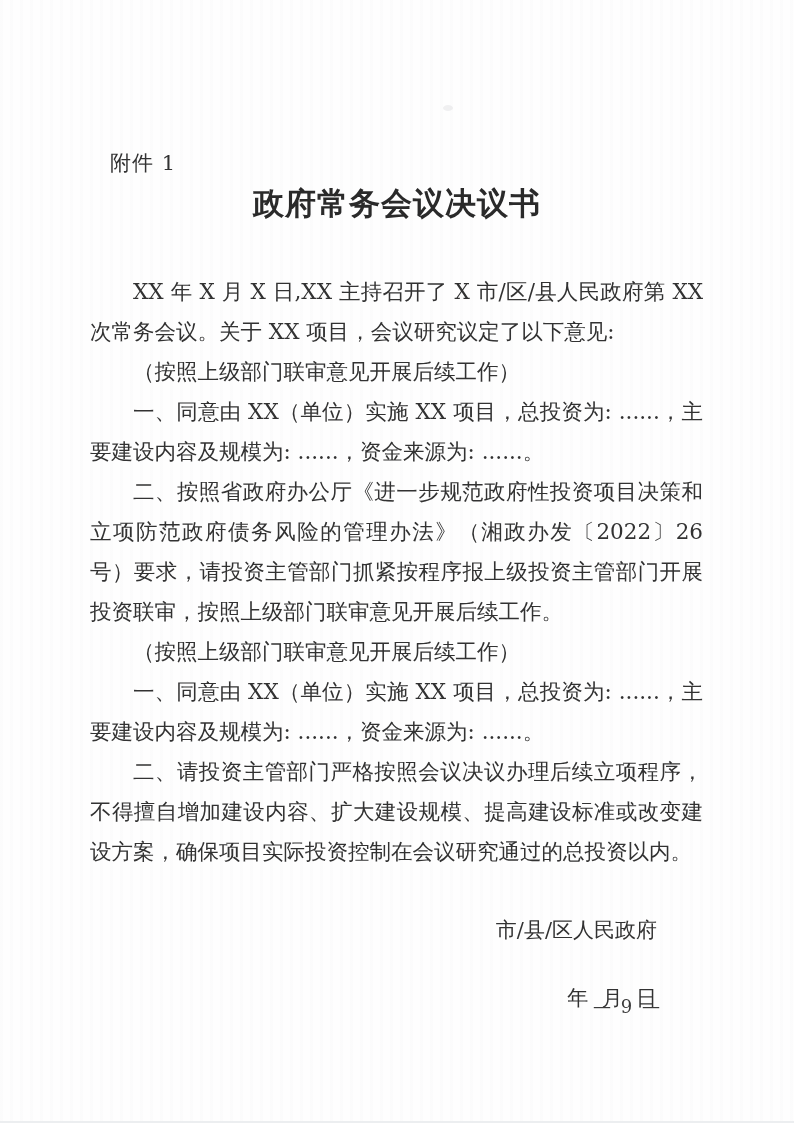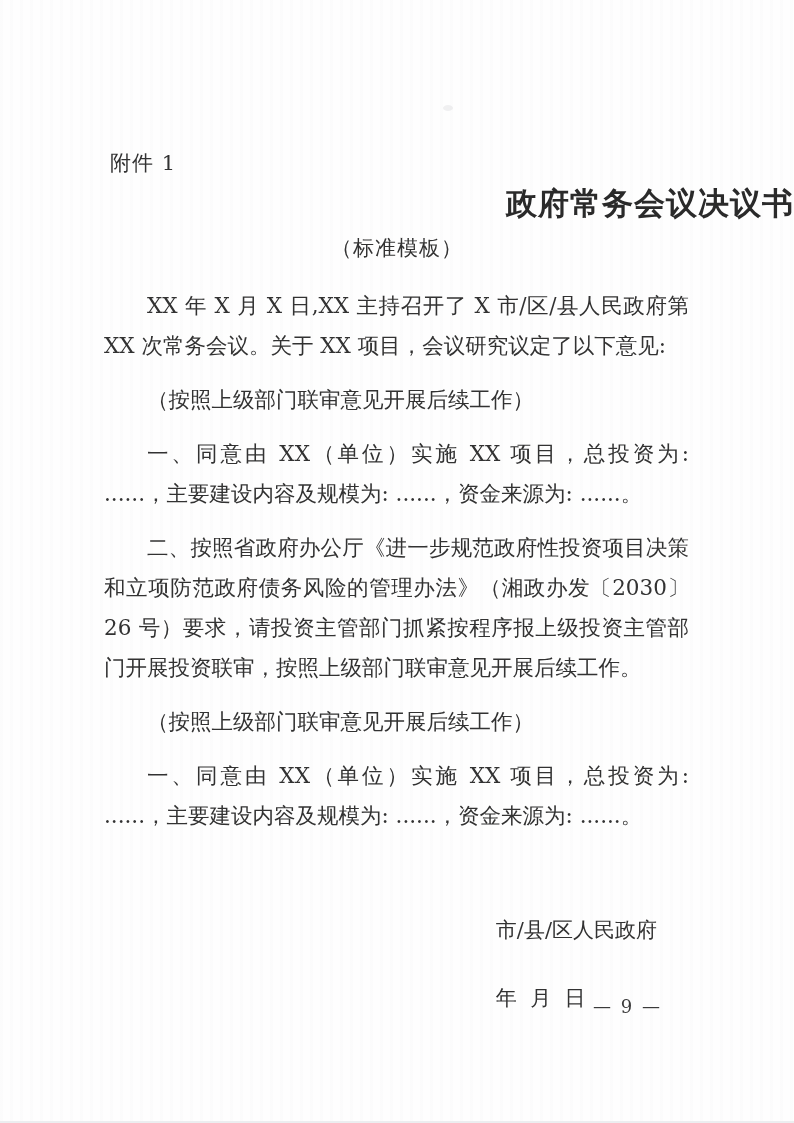--- a/index.html
+++ b/index.html
@@ -34,21 +34,21 @@
     top: 149px;
     font-size: 21px;
     letter-spacing: 1px;
     white-space: pre;
   }
   .doc-title {
     position: absolute;
     left: 0;
     top: 183px;
     width: 100%;
-    text-align: right;
+    text-align: center;
     font-size: 31px;
     font-weight: bold;
     letter-spacing: 1px;
     color: #2a2a2a;
   }
   .doc-subtitle {
     position: absolute;
     left: 0;
     top: 234px;
     width: 100%;
@@ -59,28 +59,28 @@
   .doc-body {
     position: absolute;
     left: 90px;
     top: 272px;
     width: 613px;
     font-size: 21.5px;
     line-height: 40px;
     text-align: justify;
   }
   .doc-body p {
-    margin: 14px;
+    margin: 0;
     text-indent: 2em;
   }
   .signature-block {
     position: absolute;
     top: 910px;
     right: 137px;
-    text-align: left;
+    text-align: right;
     font-size: 21px;
     line-height: 40px;
   }
   .signature-date {
     white-space: pre;
     margin-top: 28px;
   }
   .page-number {
     position: absolute;
     top: 996px;
@@ -104,29 +104,29 @@
 <body>
 
 <div class="page">
 
   <span class="scan-smudge"></span>
 
   <div class="attachment-label">附件 1</div>
 
   <div class="doc-title">政府常务会议决议书</div>
 
-  <div class="doc-subtitle">（标准模板）</div>
 
   <div class="doc-body">
     <p>XX 年 X 月 X 日,XX 主持召开了 X 市/区/县人民政府第 XX 次常务会议。关于 XX 项目，会议研究议定了以下意见:</p>
     <p>（按照上级部门联审意见开展后续工作）</p>
     <p>一、同意由 XX（单位）实施 XX 项目，总投资为: ......，主要建设内容及规模为: ......，资金来源为: ......。</p>
-    <p>二、按照省政府办公厅《进一步规范政府性投资项目决策和立项防范政府债务风险的管理办法》（湘政办发〔2030〕26 号）要求，请投资主管部门抓紧按程序报上级投资主管部门开展投资联审，按照上级部门联审意见开展后续工作。</p>
+    <p>二、按照省政府办公厅《进一步规范政府性投资项目决策和立项防范政府债务风险的管理办法》（湘政办发〔2022〕26 号）要求，请投资主管部门抓紧按程序报上级投资主管部门开展投资联审，按照上级部门联审意见开展后续工作。</p>
     <p>（按照上级部门联审意见开展后续工作）</p>
     <p>一、同意由 XX（单位）实施 XX 项目，总投资为: ......，主要建设内容及规模为: ......，资金来源为: ......。</p>
+    <p>二、请投资主管部门严格按照会议决议办理后续立项程序，不得擅自增加建设内容、扩大建设规模、提高建设标准或改变建设方案，确保项目实际投资控制在会议研究通过的总投资以内。</p>
   </div>
 
   <div class="signature-block">
     <div class="signature-authority">市/县/区人民政府</div>
     <div class="signature-date">年  月  日</div>
   </div>
 
   <div class="page-number">— 9 —</div>
 
 </div>

